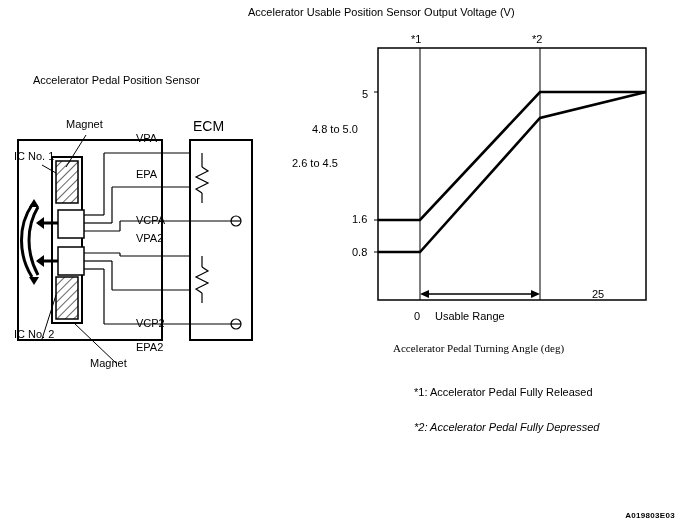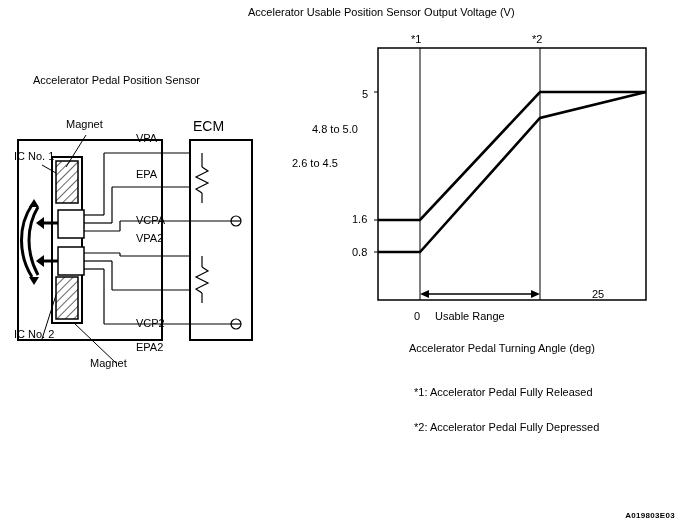--- a/index.html
+++ b/index.html
@@ -43,22 +43,22 @@
     left: 136px;
   }
   #pin-vpa { top: 132px; }
   #pin-epa { top: 168px; }
   #pin-vcpa { top: 214px; }
   #pin-vpa2 { top: 232px; }
   #pin-epa2 { top: 296px; margin-top: 45px; }
   #pin-vcp2 { top: 317px; }
 
   #footnote1 { left: 414px; top: 386px; font-size: 11px; }
-  #footnote2 { left: 414px; top: 421px; font-size: 11px; }
-  #x-axis-caption { left: 409px; top: 342px; font-size: 11px; }
+  #footnote2 { left: 414px; top: 421px; font-size: 11px; font-style: italic; }
+  #x-axis-caption { left: 393px; top: 342px; font-size: 11px; font-family: Liberation Serif, serif; }
   #usable-range-label { left: 435px; top: 310px; font-size: 11px; }
   #code-label { right: 6px; bottom: 6px; font-size: 8px; letter-spacing: 0.3px; font-weight: bold; }
 
   svg { display: block; }
 </style>
 </head>
 <body>
 
 <div class="abs txt" id="chart-title">Accelerator Usable Position Sensor Output Voltage (V)</div>
 

